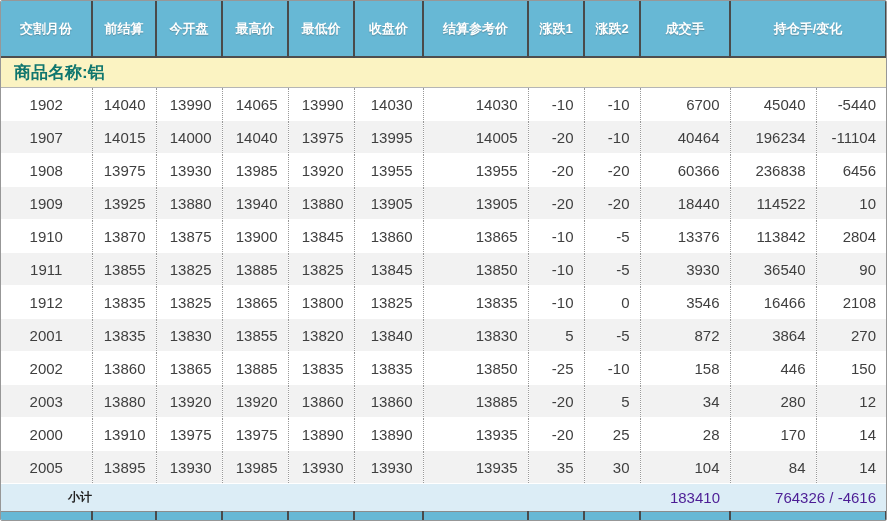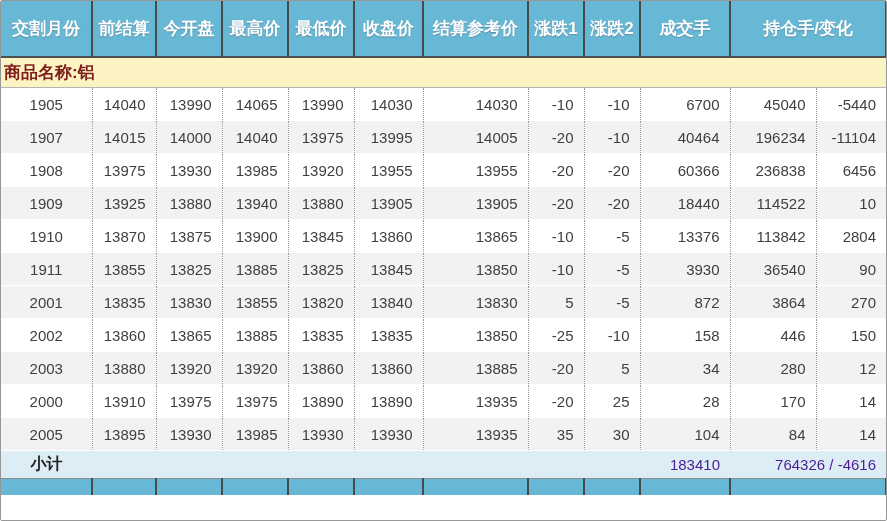--- a/index.html
+++ b/index.html
@@ -19,37 +19,37 @@
     border-collapse: collapse;
     table-layout: fixed;
     width: 885px;
   }
 
   
   thead th {
     background: #67b8d5;
     color: #ffffff;
     font-weight: bold;
-    font-size: 17px;
+    font-size: 13px;
     height: 55px;
     border-right: 2px solid #4a4a4a;
     text-align: center;
     text-shadow: 0 1px 1px rgba(70,70,70,0.35);
     padding: 0;
   }
   thead th:last-child { border-right: 2px solid #4a4a4a; }
 
   
   .product-row td {
     background: #fbf3c2;
-    color: #7f1d1d;
+    color: #0f766e;
     font-weight: bold;
     font-size: 17px;
     text-align: left;
-    padding: 3px 3px;
+    padding: 3px 13px;
     height: 21px;
     border-top: 2px solid #4e4e4e;
     border-bottom: 1px solid #b5b5b5;
   }
 
   
   tbody.data td {
     font-size: 15px;
     color: #3f3f3f;
     height: 32px;
@@ -70,23 +70,23 @@
     background: #dcedf6;
     height: 27px;
     font-size: 15px;
     color: #4c1d95;
     border-top: 1px solid #fff;
     text-align: right;
     padding: 0 10px 0 0;
     white-space: nowrap;
   }
   .subtotal td.sub-label {
-    text-align: center;
+    text-align: right;
     font-weight: bold;
-    font-size: 16px;
+    font-size: 12px;
     color: #222;
     padding-right: 0;
   }
 
   
   .bottom-strip td {
     background: #67b8d5;
     height: 16px;
     border-top: 1px solid #8c8c8c;
     border-right: 2px solid #4a4a4a;
@@ -131,21 +131,21 @@
     </thead>
 
     <tbody>
       <tr class="product-row">
         <td colspan="12">商品名称:铝</td>
       </tr>
     </tbody>
 
     <tbody class="data">
         <tr>
-    <td class="month">1905</td>
+    <td class="month">1902</td>
     <td>14040</td>
     <td>13990</td>
     <td>14065</td>
     <td>13990</td>
     <td>14030</td>
     <td>14030</td>
     <td>-10</td>
     <td>-10</td>
     <td>6700</td>
     <td>45040</td>
@@ -213,20 +213,34 @@
     <td>13825</td>
     <td>13885</td>
     <td>13825</td>
     <td>13845</td>
     <td>13850</td>
     <td>-10</td>
     <td>-5</td>
     <td>3930</td>
     <td>36540</td>
     <td class="last">90</td>
+  </tr>
+        <tr>
+    <td class="month">1912</td>
+    <td>13835</td>
+    <td>13825</td>
+    <td>13865</td>
+    <td>13800</td>
+    <td>13825</td>
+    <td>13835</td>
+    <td>-10</td>
+    <td>0</td>
+    <td>3546</td>
+    <td>16466</td>
+    <td class="last">2108</td>
   </tr>
         <tr class="stripe">
     <td class="month">2001</td>
     <td>13835</td>
     <td>13830</td>
     <td>13855</td>
     <td>13820</td>
     <td>13840</td>
     <td>13830</td>
     <td>5</td>

